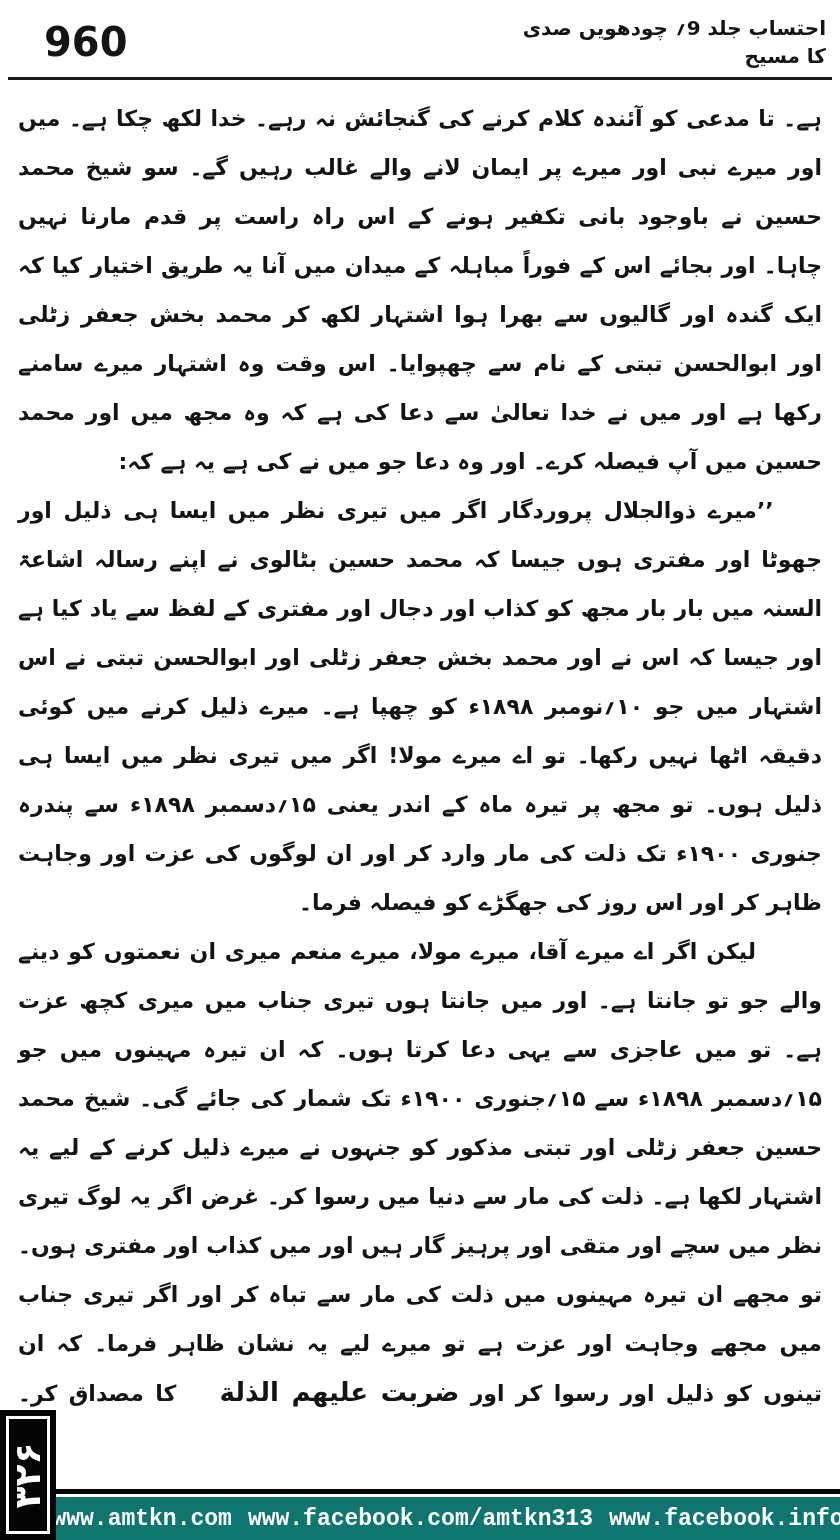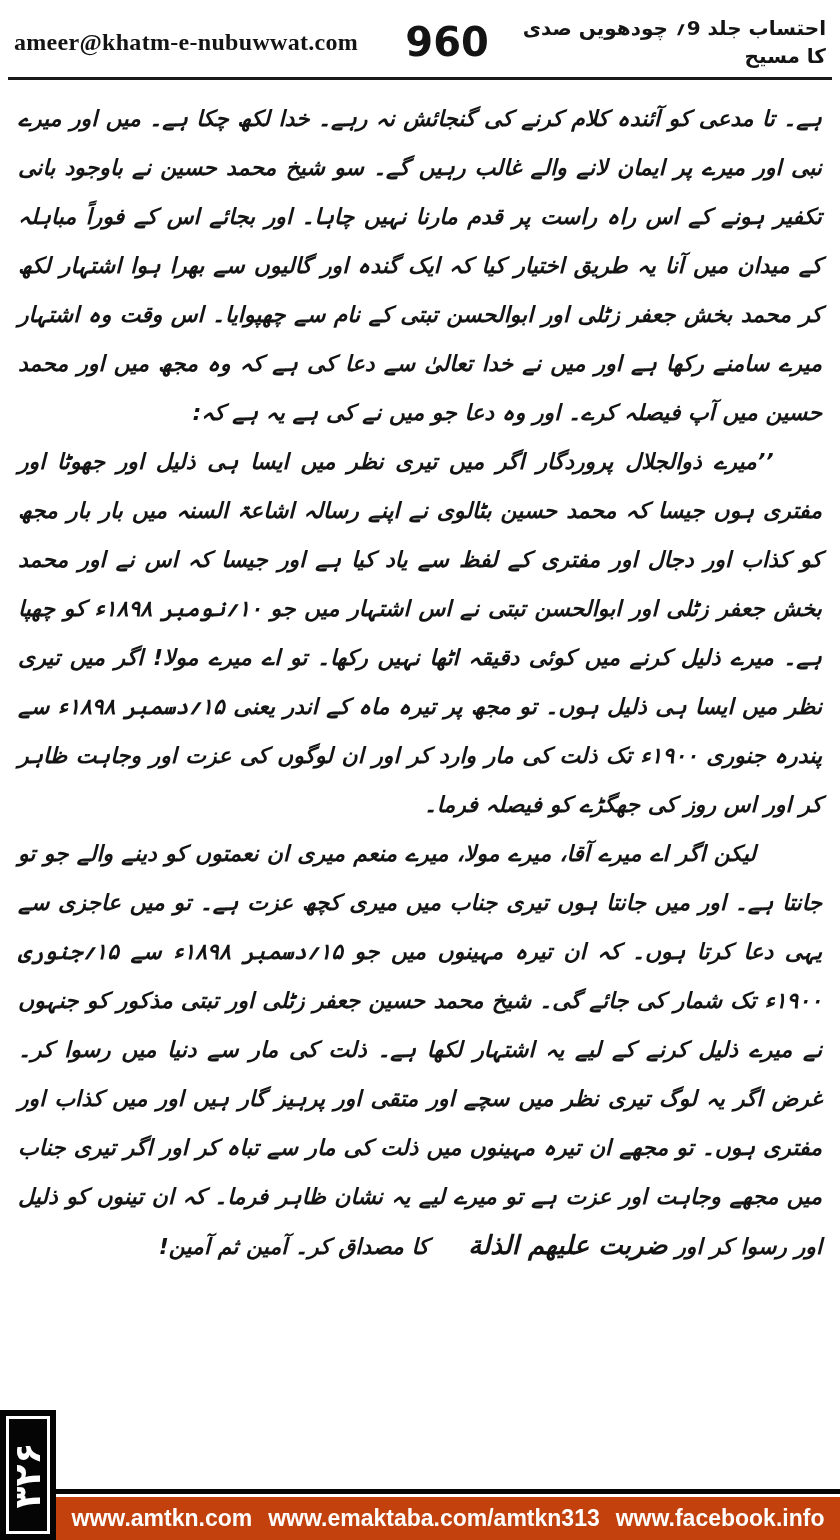--- a/index.html
+++ b/index.html
@@ -47,42 +47,42 @@
   .body-text {
     direction: rtl;
     padding: 14px 18px 0 18px;
     font-size: 22px;
     font-weight: bold;
     line-height: 49px;
     text-align: justify;
     height: 1348px;
     overflow: hidden;
   }
-  .para { margin: 0; font-style: italic; }
+  .para { margin: 0; }
   .para.indent-2 { text-indent: 2.2em; }
   .para.indent-3 { text-indent: 3em; }
   .arabic-phrase {
     font-size: 26px;
     font-family: "DejaVu Sans", sans-serif;
     font-weight: bold;
     margin-left: 32px;
   }
   .footer-bar {
     position: absolute;
     left: 56px;
     right: 0;
     bottom: 0;
     height: 46px;
-    background: #c2410c;
+    background: #0f766e;
     color: #ffffff;
     display: flex;
     align-items: center;
     justify-content: center;
     gap: 16px;
-    font-family: Liberation Sans, sans-serif;
+    font-family: Liberation Mono, monospace;
     font-weight: bold;
     font-size: 23px;
     border-top: 3px solid #ffffff;
     box-shadow: 0 -5px 0 0 #050505;
     white-space: nowrap;
   }
   .side-num-box {
     position: absolute;
     left: 0;
     bottom: 0;
@@ -109,21 +109,20 @@
     letter-spacing: 3px;
     white-space: nowrap;
   }
 </style>
 </head>
 <body>
 
 <div class="page">
 
   <header class="header">
-    <span class="email">ameer@khatm-e-nubuwwat.com</span>
     <span class="pagenum-top">960</span>
     <span class="title">احتساب جلد 9؍ چودھویں صدی کا مسیح</span>
   </header>
 
   <div class="rule"></div>
 
   <main class="body-text">
     <p class="para">ہے۔ تا مدعی کو آئندہ کلام کرنے کی گنجائش نہ رہے۔ خدا لکھ چکا ہے۔ میں اور میرے نبی اور میرے پر ایمان لانے والے غالب رہیں گے۔ سو شیخ محمد حسین نے باوجود بانی تکفیر ہونے کے اس راہ راست پر قدم مارنا نہیں چاہا۔ اور بجائے اس کے فوراً مباہلہ کے میدان میں آنا یہ طریق اختیار کیا کہ ایک گندہ اور گالیوں سے بھرا ہوا اشتہار لکھ کر محمد بخش جعفر زٹلی اور ابوالحسن تبتی کے نام سے چھپوایا۔ اس وقت وہ اشتہار میرے سامنے رکھا ہے اور میں نے خدا تعالیٰ سے دعا کی ہے کہ وہ مجھ میں اور محمد حسین میں آپ فیصلہ کرے۔ اور وہ دعا جو میں نے کی ہے یہ ہے کہ:</p>
     <p class="para indent-2">’’میرے ذوالجلال پروردگار اگر میں تیری نظر میں ایسا ہی ذلیل اور جھوٹا اور مفتری ہوں جیسا کہ محمد حسین بٹالوی نے اپنے رسالہ اشاعۃ السنہ میں بار بار مجھ کو کذاب اور دجال اور مفتری کے لفظ سے یاد کیا ہے اور جیسا کہ اس نے اور محمد بخش جعفر زٹلی اور ابوالحسن تبتی نے اس اشتہار میں جو ۱۰؍نومبر ۱۸۹۸ء کو چھپا ہے۔ میرے ذلیل کرنے میں کوئی دقیقہ اٹھا نہیں رکھا۔ تو اے میرے مولا! اگر میں تیری نظر میں ایسا ہی ذلیل ہوں۔ تو مجھ پر تیرہ ماہ کے اندر یعنی ۱۵؍دسمبر ۱۸۹۸ء سے پندرہ جنوری ۱۹۰۰ء تک ذلت کی مار وارد کر اور ان لوگوں کی عزت اور وجاہت ظاہر کر اور اس روز کی جھگڑے کو فیصلہ فرما۔</p>
     <p class="para indent-3"><span>لیکن اگر اے میرے آقا، میرے مولا، میرے منعم میری ان نعمتوں کو دینے والے جو تو جانتا ہے۔ اور میں جانتا ہوں تیری جناب میں میری کچھ عزت ہے۔ تو میں عاجزی سے یہی دعا کرتا ہوں۔ کہ ان تیرہ مہینوں میں جو ۱۵؍دسمبر ۱۸۹۸ء سے ۱۵؍جنوری ۱۹۰۰ء تک شمار کی جائے گی۔ شیخ محمد حسین جعفر زٹلی اور تبتی مذکور کو جنہوں نے میرے ذلیل کرنے کے لیے یہ اشتہار لکھا ہے۔ ذلت کی مار سے دنیا میں رسوا کر۔ غرض اگر یہ لوگ تیری نظر میں سچے اور متقی اور پرہیز گار ہیں اور میں کذاب اور مفتری ہوں۔ تو مجھے ان تیرہ مہینوں میں ذلت کی مار سے تباہ کر اور اگر تیری جناب میں مجھے وجاہت اور عزت ہے تو میرے لیے یہ نشان ظاہر فرما۔ کہ ان تینوں کو ذلیل اور رسوا کر اور </span><span class="arabic-phrase">ضربت عليهم الذلة</span><span> کا مصداق کر۔ آمین ثم آمین!</span></p>
@@ -131,17 +130,17 @@
   </main>
 
   <div class="side-num-box">
     <div class="side-num-inner">
       <span class="side-num">۳۲۶</span>
     </div>
   </div>
 
   <footer class="footer-bar">
     <span>www.amtkn.com</span>
-    <span>www.emaktaba.com/amtkn313</span>
+    <span>www.facebook.com/amtkn313</span>
     <span>www.facebook.info</span>
   </footer>
 
 </div>
 
 </body></html>

